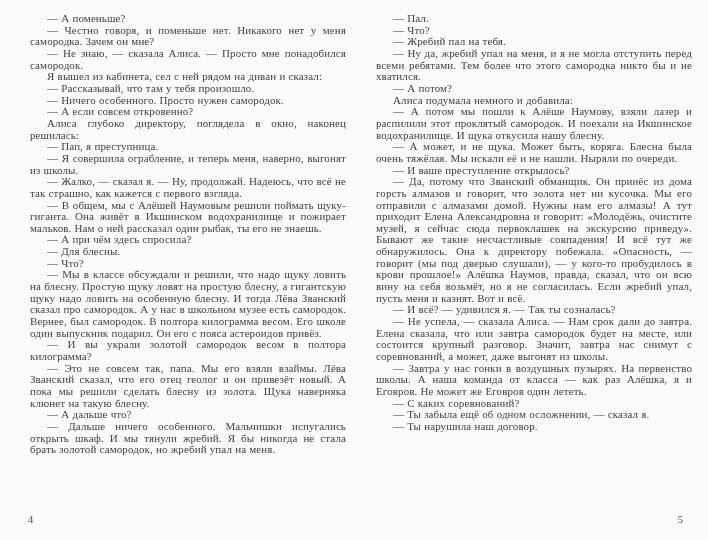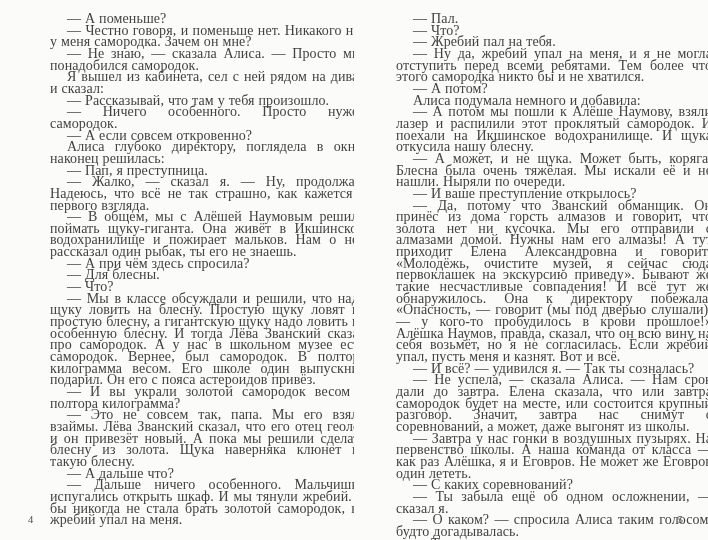--- a/index.html
+++ b/index.html
@@ -26,25 +26,24 @@
     width: 354px;
     height: 540px;
     background: #fbfbf9;
   }
   .page-left  { left: 0; }
   .page-right { left: 354px; }
   .text-block {
     position: absolute;
     top: 13px;
     width: 316px;
-    font-size: 14px;
+    font-size: 11px;
     line-height: 11.65px;
     text-align: justify;
     letter-spacing: 0.1px;
-    margin-left: 20px;
   }
   .page-left  .text-block { left: 30px; }
   .page-right .text-block { left: 22px; }
   .para {
     margin: 0;
     text-indent: 17px;
     word-spacing: 0.3px;
   }
   .page-number {
     position: absolute;
@@ -64,20 +63,21 @@
     <div class="text-block">
         <p class="para">— А поменьше?</p>
         <p class="para">— Честно говоря, и поменьше нет. Никакого нет у меня самородка. Зачем он мне?</p>
         <p class="para">— Не знаю, — сказала Алиса. — Просто мне понадобился самородок.</p>
         <p class="para">Я вышел из кабинета, сел с ней рядом на диван и сказал:</p>
         <p class="para">— Рассказывай, что там у тебя произошло.</p>
         <p class="para">— Ничего особенного. Просто нужен самородок.</p>
         <p class="para">— А если совсем откровенно?</p>
         <p class="para">Алиса глубоко директору, поглядела в окно, наконец решилась:</p>
         <p class="para">— Пап, я преступница.</p>
+        <p class="para">— Я совершила ограбление, и теперь меня, наверно, выгонят из школы.</p>
         <p class="para">— Жалко, — сказал я. — Ну, продолжай. Надеюсь, что всё не так страшно, как кажется с первого взгляда.</p>
         <p class="para">— В общем, мы с Алёшей Наумовым решили поймать щуку-гиганта. Она живёт в Икшинском водохранилище и пожирает мальков. Нам о ней рассказал один рыбак, ты его не знаешь.</p>
         <p class="para">— А при чём здесь спросила?</p>
         <p class="para">— Для блесны.</p>
         <p class="para">— Что?</p>
         <p class="para">— Мы в классе обсуждали и решили, что надо щуку ловить на блесну. Простую щуку ловят на простую блесну, а гигантскую щуку надо ловить на особенную блесну. И тогда Лёва Званский сказал про самородок. А у нас в школьном музее есть самородок. Вернее, был самородок. В полтора килограмма весом. Его школе один выпускник подарил. Он его с пояса астероидов привёз.</p>
         <p class="para">— И вы украли золотой самородок весом в полтора килограмма?</p>
         <p class="para">— Это не совсем так, папа. Мы его взяли взаймы. Лёва Званский сказал, что его отец геолог и он привезёт новый. А пока мы решили сделать блесну из золота. Щука наверняка клюнет на такую блесну.</p>
         <p class="para">— А дальше что?</p>
         <p class="para">— Дальше ничего особенного. Мальчишки испугались открыть шкаф. И мы тянули жребий. Я бы никогда не стала брать золотой самородок, но жребий упал на меня.</p>
@@ -95,19 +95,18 @@
         <p class="para">Алиса подумала немного и добавила:</p>
         <p class="para">— А потом мы пошли к Алёше Наумову, взяли лазер и распилили этот проклятый самородок. И поехали на Икшинское водохранилище. И щука откусила нашу блесну.</p>
         <p class="para">— А может, и не щука. Может быть, коряга. Блесна была очень тяжёлая. Мы искали её и не нашли. Ныряли по очереди.</p>
         <p class="para">— И ваше преступление открылось?</p>
         <p class="para">— Да, потому что Званский обманщик. Он принёс из дома горсть алмазов и говорит, что золота нет ни кусочка. Мы его отправили с алмазами домой. Нужны нам его алмазы! А тут приходит Елена Александровна и говорит: «Молодёжь, очистите музей, я сейчас сюда первоклашек на экскурсию приведу». Бывают же такие несчастливые совпадения! И всё тут же обнаружилось. Она к директору побежала. «Опасность, — говорит (мы под дверью слушали), — у кого-то пробудилось в крови прошлое!» Алёшка Наумов, правда, сказал, что он всю вину на себя возьмёт, но я не согласилась. Если жребий упал, пусть меня и казнят. Вот и всё.</p>
         <p class="para">— И всё? — удивился я. — Так ты созналась?</p>
         <p class="para">— Не успела, — сказала Алиса. — Нам срок дали до завтра. Елена сказала, что или завтра самородок будет на месте, или состоится крупный разговор. Значит, завтра нас снимут с соревнований, а может, даже выгонят из школы.</p>
         <p class="para">— Завтра у нас гонки в воздушных пузырях. На первенство школы. А наша команда от класса — как раз Алёшка, я и Еговров. Не может же Еговров один лететь.</p>
         <p class="para">— С каких соревнований?</p>
         <p class="para">— Ты забыла ещё об одном осложнении, — сказал я.</p>
-        <p class="para">— О каком? — спросила Алиса таким голосом, будто догадывалась.</p>
         <p class="para">— Ты нарушила наш договор.</p>
       </div>
     <div class="page-number">5</div>
   </div>
 
 </div>
 
 </body></html>

